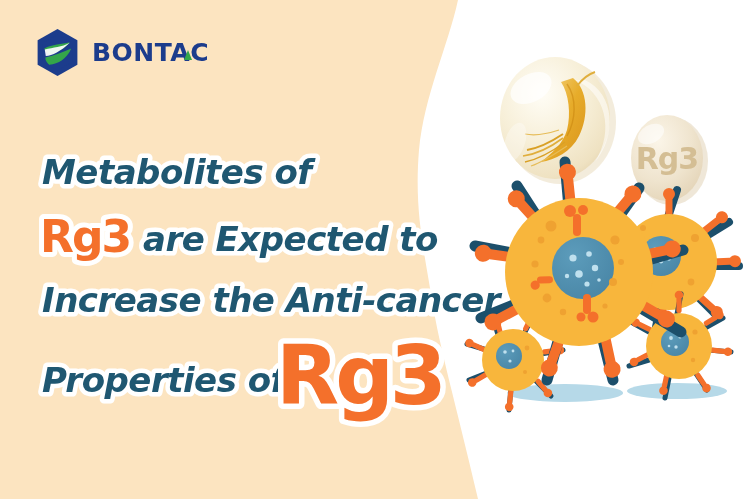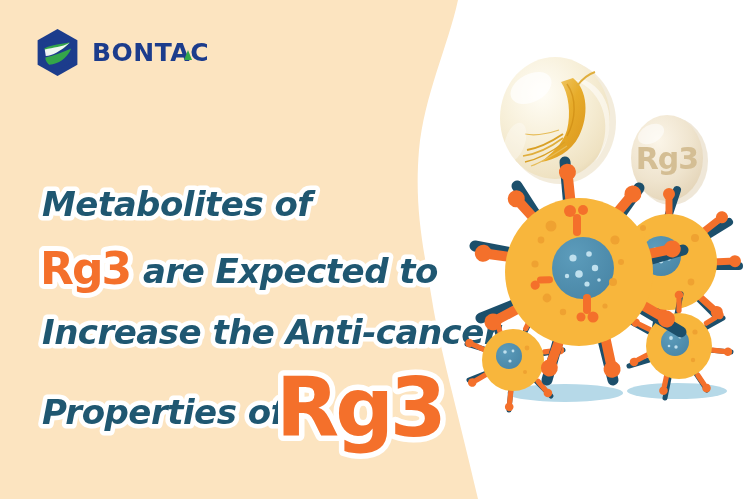--- a/index.html
+++ b/index.html
@@ -13,21 +13,21 @@
   
   .bg-shape{position:absolute;inset:0;width:748px;height:499px;}
 
   
   .logo{position:absolute;left:32px;top:27px;display:flex;align-items:center;gap:9px;}
   .logo-mark{width:51px;height:51px;display:block;}
   .logo-word{font-size:27px;font-weight:bold;letter-spacing:0.5px;line-height:1;}
   .logo-word svg{display:block;}
 
   
-  .headline{position:absolute;left:38px;top:150px;width:430px;margin-top:32px;}
+  .headline{position:absolute;left:38px;top:150px;width:430px;}
 
   
   .hl-svg{display:block;overflow:visible;}
 
   
   .art{position:absolute;left:455px;top:50px;width:293px;height:400px;}
   .art svg{display:block;}
 </style>
 </head>
 <body>

